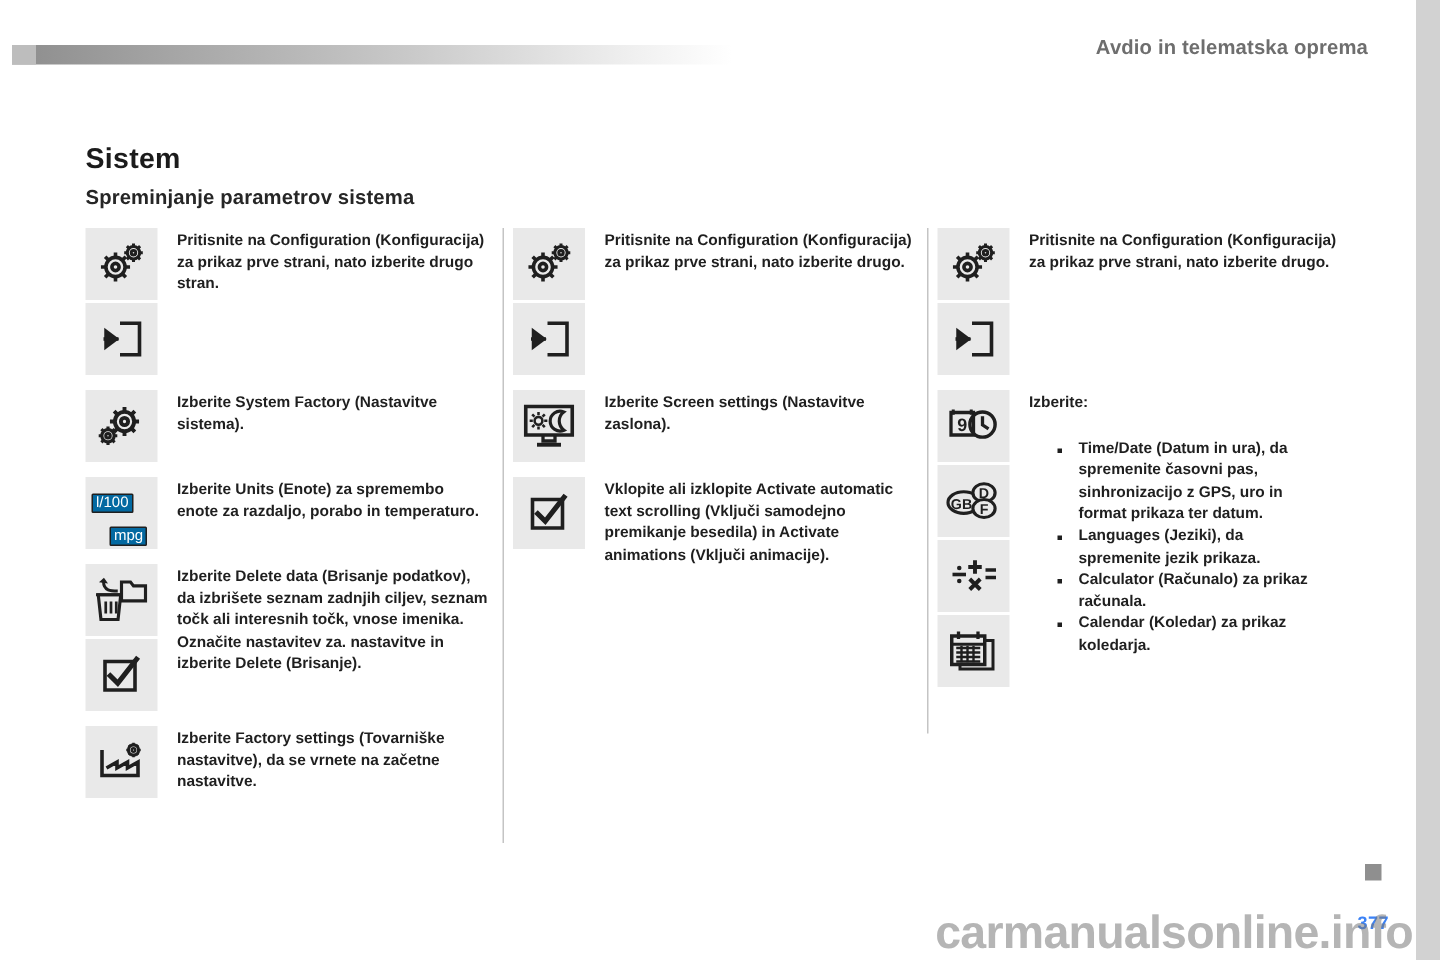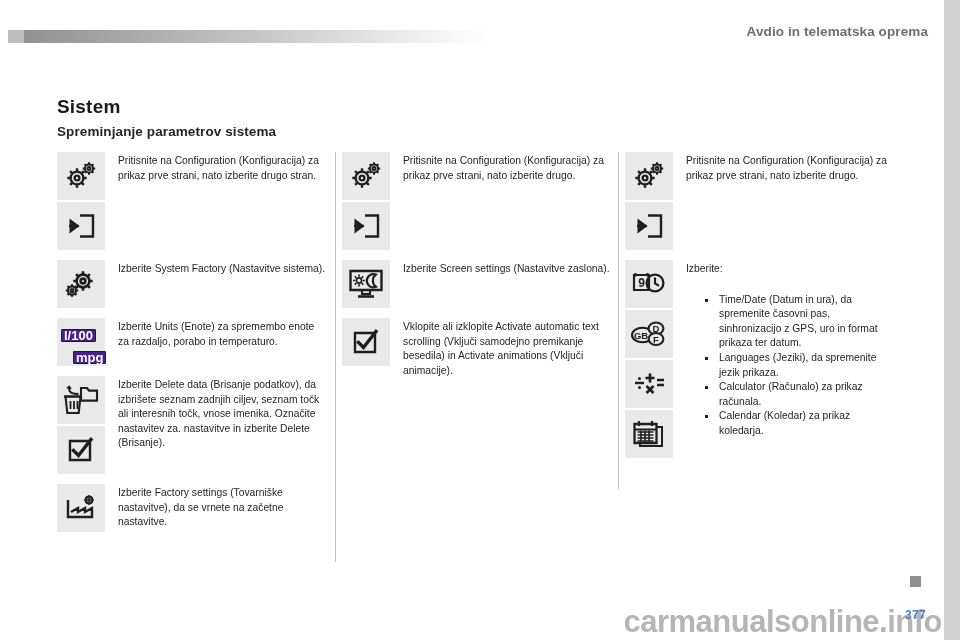--- a/index.html
+++ b/index.html
@@ -23,21 +23,21 @@
     background: linear-gradient(to right, #8d8d8d 0%, #9a9a9a 12%, #c9c9c9 55%, #f2f2f2 88%, #ffffff 100%);
   }
   .header-rule-cap {
     position: absolute;
     left: 8px; top: 30px;
     width: 16px; height: 13px;
     background: #bdbdbd;
   }
   .header-title {
     position: absolute;
-    right: 32px; top: 24px;
+    right: 48px; top: 24px;
     font-size: 13.5px;
     font-weight: bold;
     color: #6e6e6e;
     letter-spacing: .1px;
     white-space: nowrap;
   }
 
   
   .title-main {
     position: absolute;
@@ -94,21 +94,21 @@
     background: #e9e9e9;
     display: flex;
     align-items: center;
     justify-content: center;
   }
   .blocktext {
     flex: 1 1 auto;
     padding-left: 13px;
     padding-top: 2px;
     font-size: 10.3px;
-    font-weight: normal;
+    font-weight: bold;
     line-height: 14.6px;
     color: #1f1f1f;
   }
   .blocktext p { margin: 0; }
 
   
   ul.bullets {
     list-style: none;
     margin: 16px; padding: 0;
   }
@@ -128,24 +128,24 @@
   
   svg.gi { display: block; }
   svg.gi * { vector-effect: non-scaling-stroke; }
 
   .unit-icon {
     width: 40px; height: 30px;
     position: relative;
   }
   .unit-chip {
     position: absolute;
-    background: #4c1d95;
+    background: #0369a1;
     color: #ffffff;
-    font-size: 13px;
-    font-weight: bold;
+    font-size: 10px;
+    font-weight: normal;
     font-family: "Liberation Sans", sans-serif;
     padding: 1px 2px 1px 2px;
     line-height: 9px;
     border: 1.4px solid #1f1f1f;
     border-radius: 1px;
   }
   .unit-chip.a { left: 0px;  top: 2px; }
   .unit-chip.b { left: 12px; top: 24px; }
 
   

